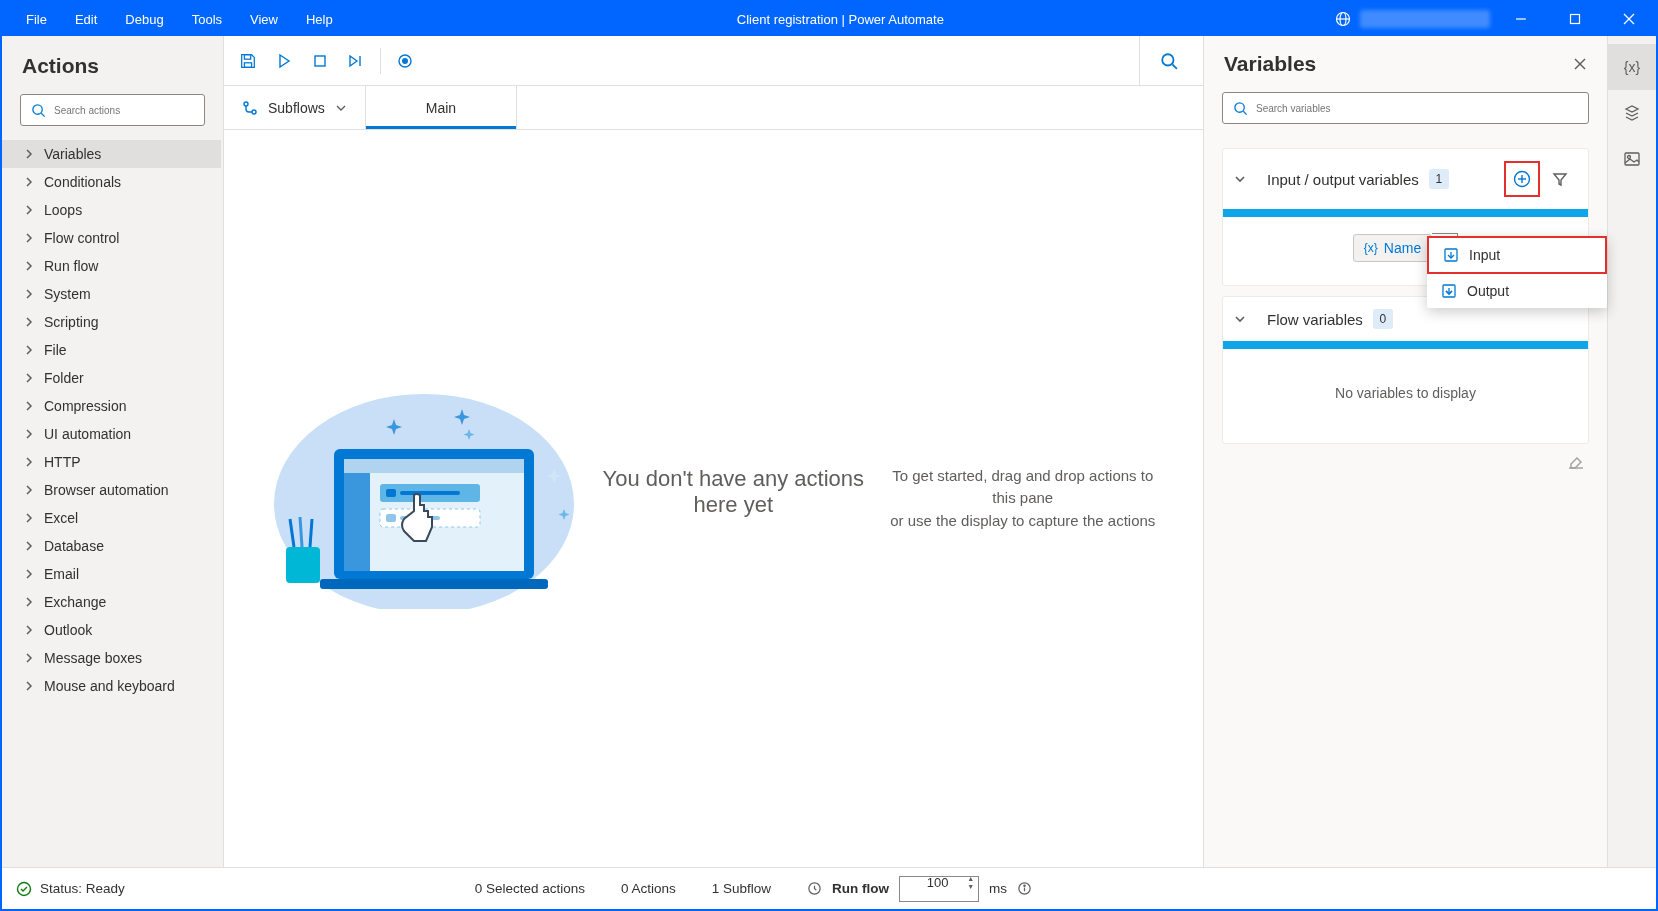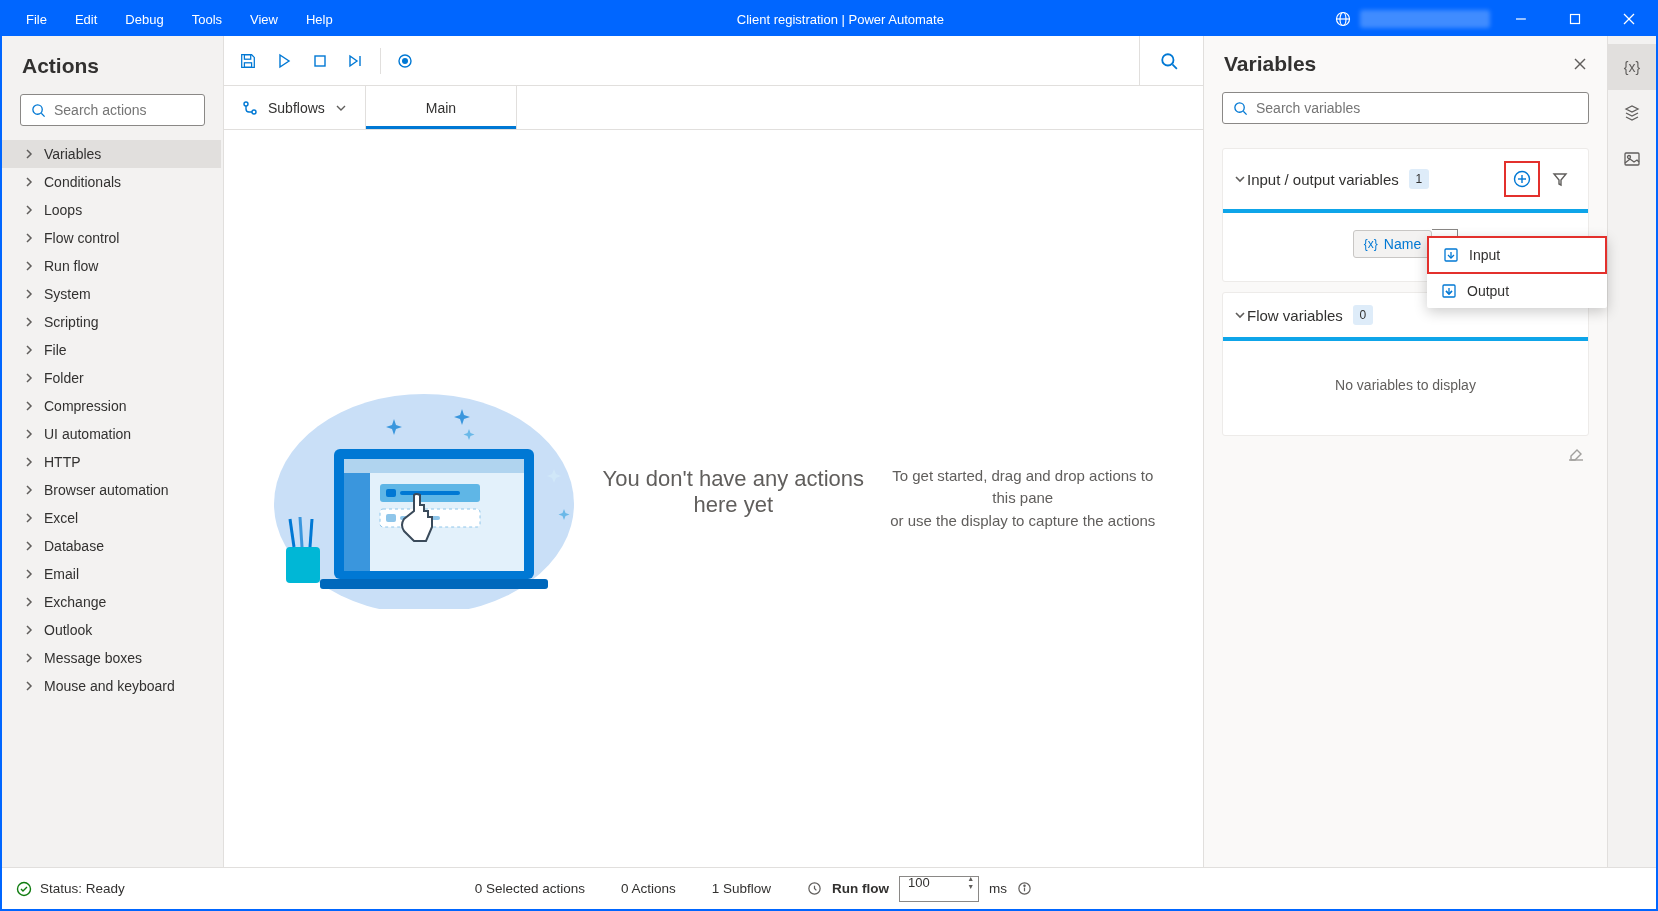--- a/index.html
+++ b/index.html
@@ -17,21 +17,21 @@
 .win-btn { width: 46px; height: 34px; display: flex; align-items: center; justify-content: center; cursor: pointer; }
 
 
 .body-row { flex: 1; display: flex; overflow: hidden; }
 
 
 .actions-panel { width: 222px; background: #f3f2f1; display: flex; flex-direction: column; border-right: 1px solid #e1dfdd; }
 .actions-header { padding: 18px 20px 12px; font-size: 21px; font-weight: 600; color: #323130; }
 .actions-search { margin: 4px 18px 14px; }
 .search-box { display: flex; align-items: center; border: 1px solid #8a8886; border-radius: 3px; background: #fff; height: 32px; padding: 0 10px; gap: 8px; }
-.search-box input { border: none; outline: none; flex: 1; font-size: 14px; color: #0369a1; background: transparent; }
+.search-box input { border: none; outline: none; flex: 1; font-size: 10px; color: #0369a1; background: transparent; }
 .search-icon { color: #0078d4; }
 .actions-list { flex: 1; overflow-y: auto; padding-right: 2px; }
 .actions-list::-webkit-scrollbar { width: 10px; background: #f3f2f1; }
 .actions-list::-webkit-scrollbar-thumb { background: #c8c6c4; border-radius: 5px; }
 .action-group { display: flex; align-items: center; gap: 10px; padding: 6px 8px 6px 22px; font-size: 14px; cursor: pointer; color: #323130; }
 .action-group.selected { background: #e1dfdd; }
 .chevron-right { color: #605e5c; }
 
 
 .canvas { flex: 1; display: flex; flex-direction: column; background: #ffffff; border-right: 1px solid #e1dfdd; }
@@ -53,21 +53,21 @@
 .empty-title { font-size: 22px; color: #605e5c; margin-bottom: 14px; }
 .empty-subtitle { font-size: 15px; color: #605e5c; line-height: 1.5; }
 
 
 .vars-panel { width: 404px; background: #faf9f8; display: flex; flex-direction: column; border-right: 1px solid #e1dfdd; position: relative; }
 .vars-header { display: flex; align-items: center; justify-content: space-between; padding: 16px 20px 10px; }
 .vars-title { font-size: 21px; font-weight: 600; color: #323130; }
 .vars-close { cursor: pointer; color: #605e5c; }
 .vars-search { margin: 6px 18px 14px; }
 .vars-section { margin: 10px 18px 0; background: #fff; border: 1px solid #edebe9; border-radius: 3px; }
-.vars-section-header { display: flex; align-items: center; padding: 12px 10px; gap: 0; border-bottom: 4px solid #0ea5e9; }
+.vars-section-header { display: flex; align-items: center; padding: 12px 10px; gap: 20px; border-bottom: 8px solid #0ea5e9; }
 .vars-section-title { flex: 1; font-size: 15px; color: #323130; display: flex; align-items: center; gap: 10px; }
 .badge { background: #deecf9; color: #323130; min-width: 20px; height: 20px; border-radius: 3px; display: flex; align-items: center; justify-content: center; font-size: 12px; padding: 0 4px; }
 .vars-section-icons { display: flex; gap: 2px; }
 .icon-btn { width: 36px; height: 36px; display: flex; align-items: center; justify-content: center; cursor: pointer; color: #0078d4; }
 .icon-btn.highlight { border: 2.5px solid #e3302c; }
 .vars-section-body { padding: 16px 14px 22px; display: flex; flex-direction: column; align-items: center; }
 .var-chip { display: inline-flex; align-items: center; gap: 6px; border: 1px solid #c8c6c4; background: #f3f2f1; border-radius: 3px; padding: 5px 10px; font-size: 14px; color: #0078d4; }
 .var-chip .x-marker { color: #0078d4; font-size: 12px; }
 .trailing-box { border: 1px solid #8a8886; width: 26px; height: 30px; border-left: none; background: #fff; }
 .chip-row { display: flex; align-items: center; }
@@ -81,21 +81,21 @@
 .dropdown-item svg { color: #0078d4; }
 
 
 .icon-rail { width: 48px; background: #f3f2f1; display: flex; flex-direction: column; align-items: center; padding-top: 8px; gap: 0; }
 .rail-btn { width: 48px; height: 46px; display: flex; align-items: center; justify-content: center; cursor: pointer; color: #605e5c; font-size: 14px; }
 .rail-btn.active { background: #e1dfdd; }
 
 
 .statusbar { height: 42px; border-top: 1px solid #e1dfdd; display: flex; align-items: center; padding: 0 14px; font-size: 13.5px; color: #323130; background: #fff; }
 .status-left { display: flex; align-items: center; gap: 8px; }
-.status-center { flex: 1; display: flex; align-items: center; justify-content: center; gap: 36px; }
+.status-center { flex: 1; display: flex; align-items: center; justify-content: center; gap: 36px; text-align: center; }
 .run-delay { display: flex; align-items: center; gap: 10px; }
 .delay-input { width: 80px; height: 26px; border: 1px solid #8a8886; display: flex; align-items: center; padding: 0 4px 12px 8px; font-size: 13px; }
 .delay-input .val { flex: 1; }
 .spinner-arrows { display: flex; flex-direction: column; font-size: 7px; line-height: 8px; color: #605e5c; }
 svg { display: block; }
 </style>
 </head>
 <body>
 
 <div class="titlebar">

